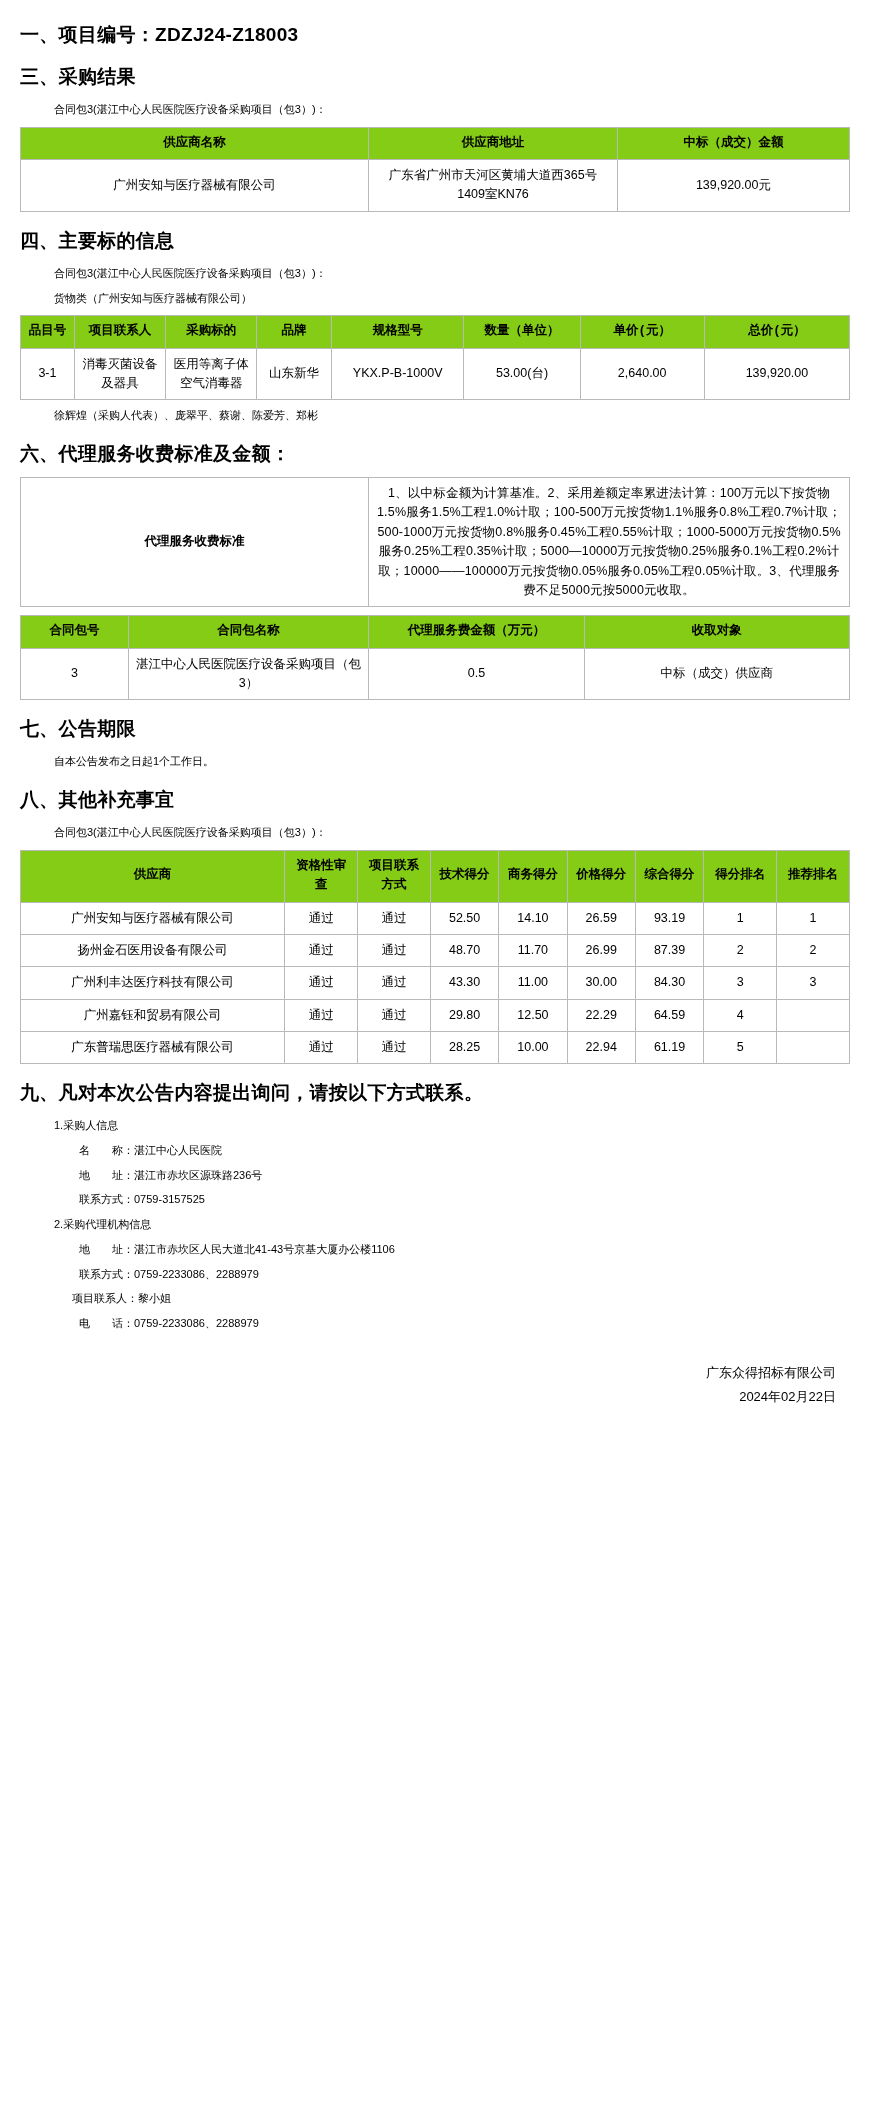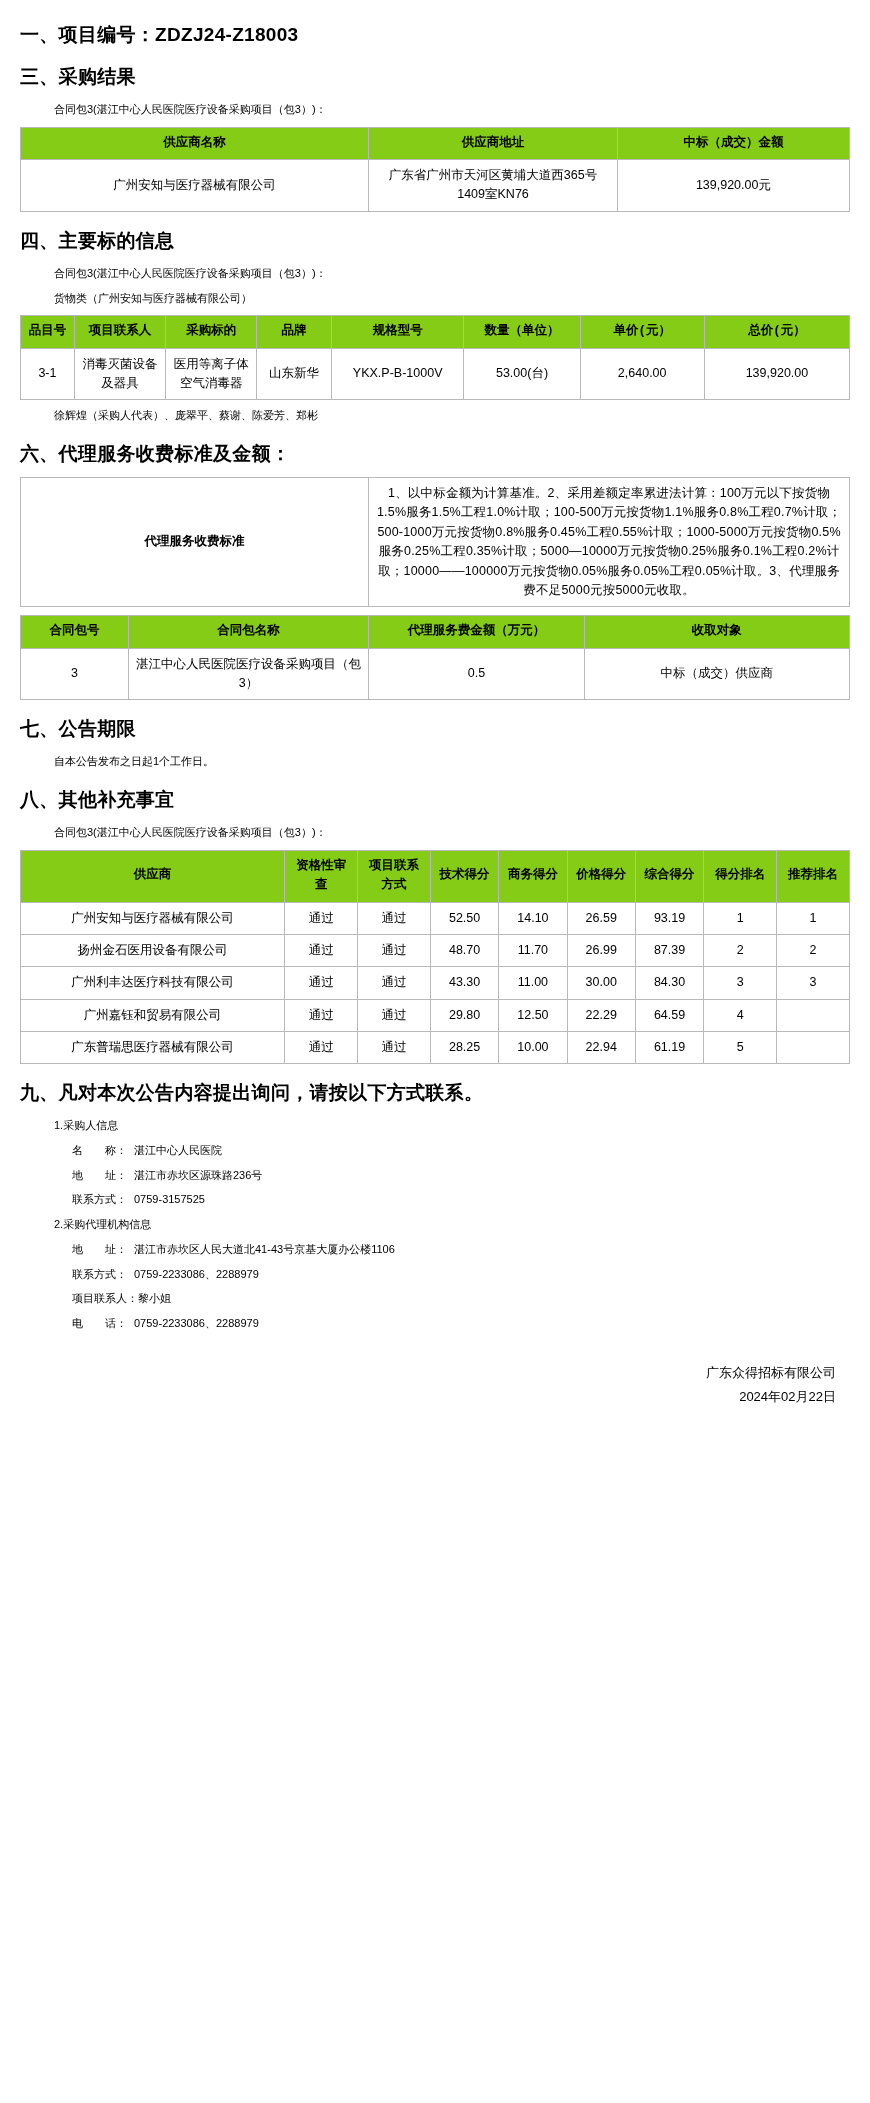--- a/index.html
+++ b/index.html
@@ -69,21 +69,21 @@
     padding: 8px 10px;
   }
 
   .footer {
     margin-top: 28px;
     text-align: right;
     font-size: 13px;
     line-height: 1.9;
     padding-right: 14px;
   }
-  .label-col { display: inline-block; width: 62px; }
+  .label-col { display: inline-block; width: 62px; text-align: right; }
 </style>
 </head>
 <body>
 
 <div class="page">
 
   <div class="sec-head first">一、项目编号：ZDZJ24-Z18003</div>
 
 
   <div class="sec-head">三、采购结果</div>

